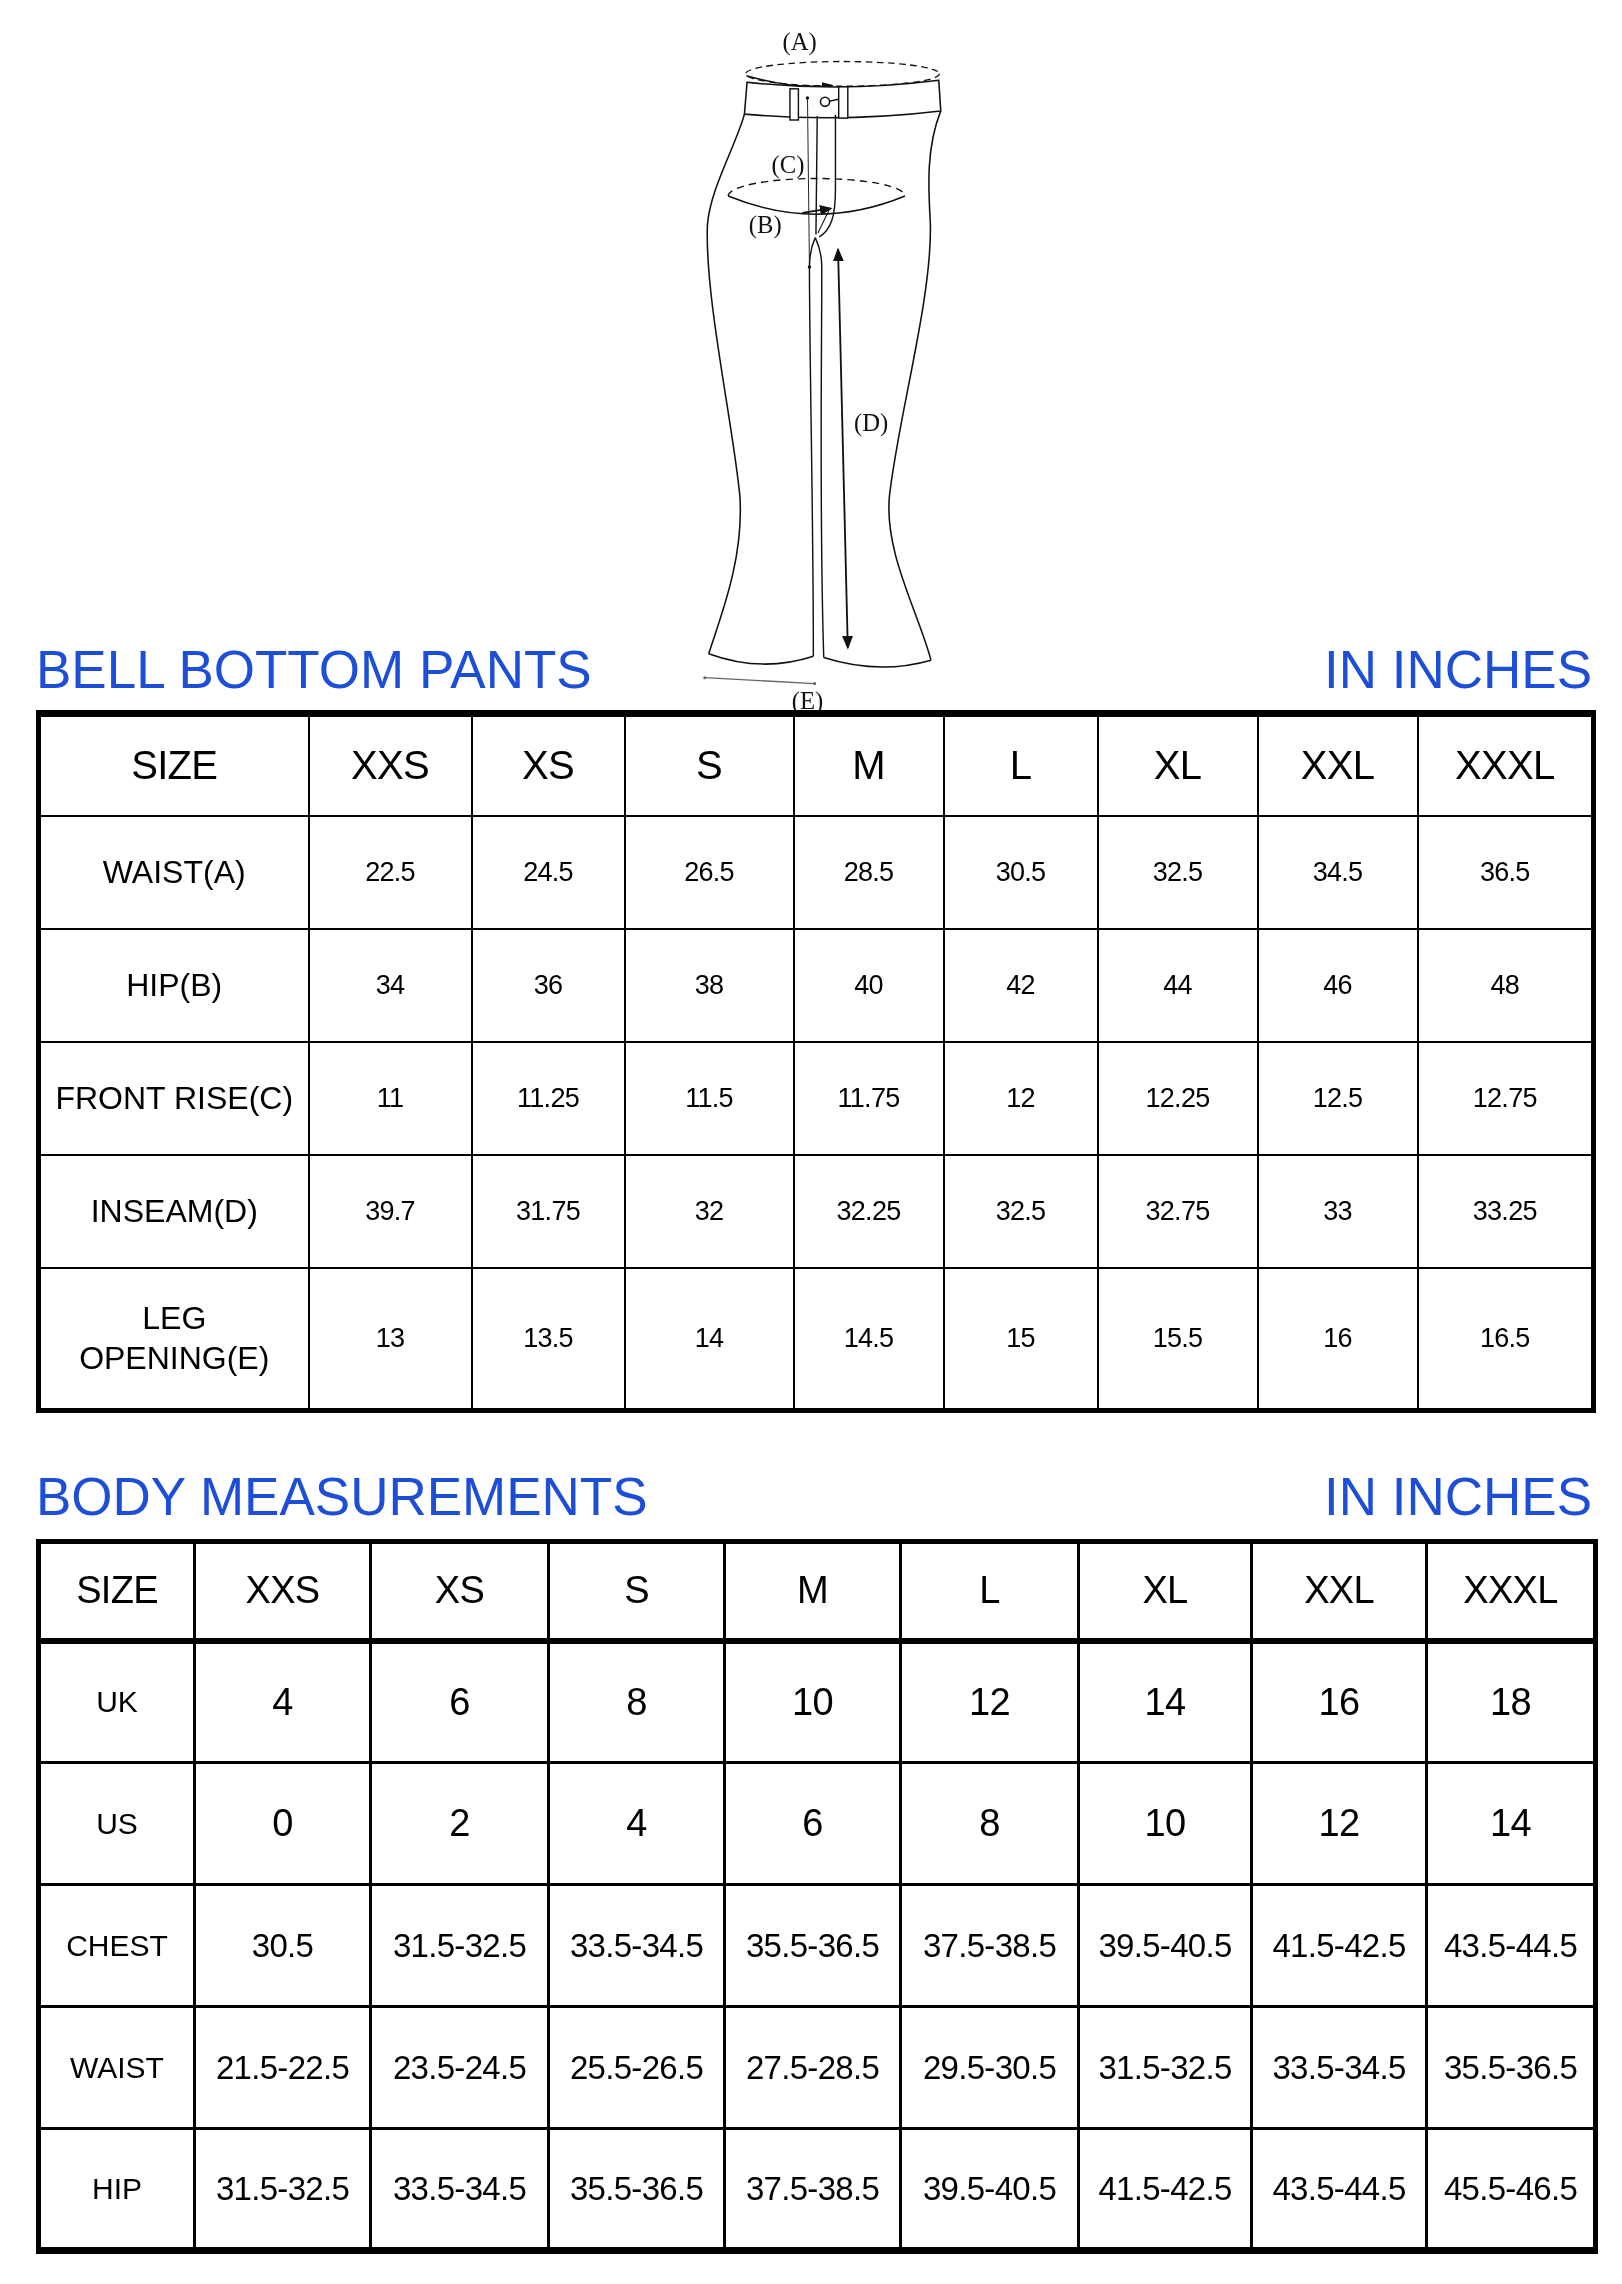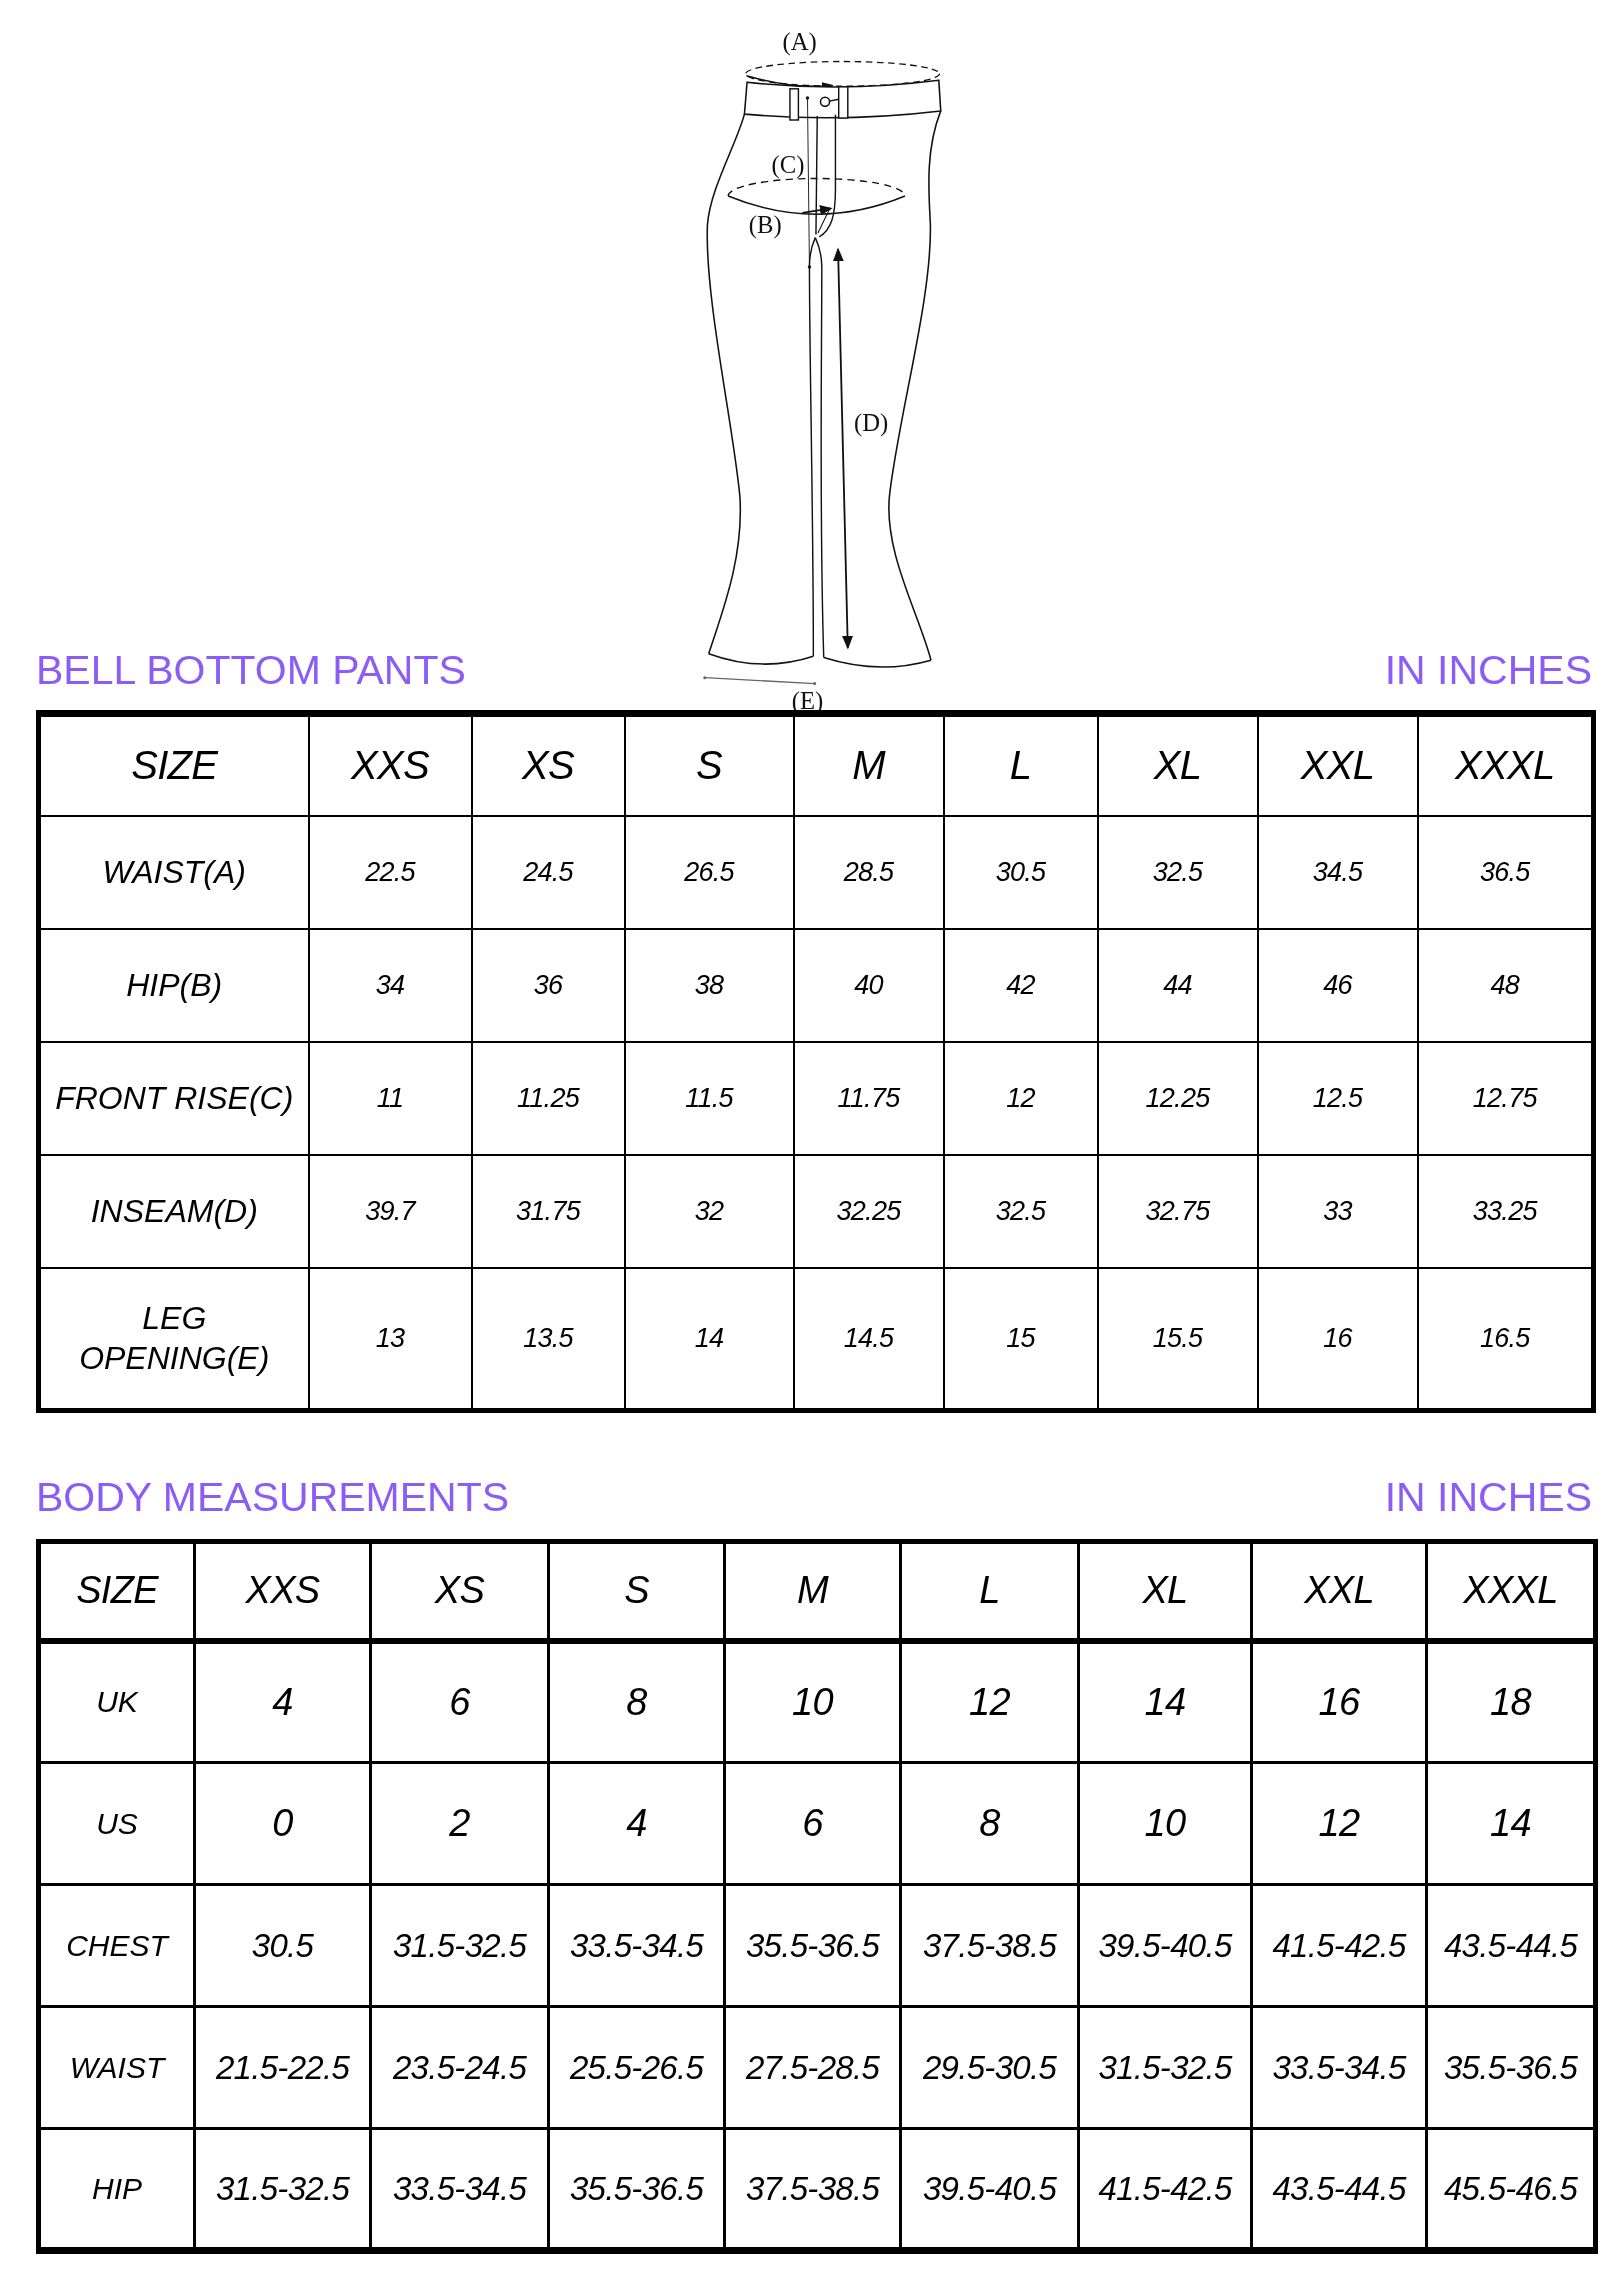--- a/index.html
+++ b/index.html
@@ -25,25 +25,25 @@
   }
 
   
   .caption-row {
     position: absolute; left: 36px; width: 1556px; height: 43px;
     display: flex; justify-content: space-between; align-items: flex-end;
   }
   .caption-row.first  { top: 648px; }
   .caption-row.second { top: 1475px; }
   .caption-title, .caption-unit {
-    font-size: 41px; line-height: 42px; letter-spacing: 0px; color: #8b5cf6;
+    font-size: 53px; line-height: 42px; letter-spacing: 0px; color: #1d4ed8;
   }
 
   
-  table { border-collapse: collapse; table-layout: fixed; background: #ffffff; font-style: italic; }
+  table { border-collapse: collapse; table-layout: fixed; background: #ffffff; }
   th, td { text-align: center; vertical-align: middle; padding: 0; overflow: hidden; }
 
   .t1 {
     position: absolute; left: 36px; top: 710px; width: 1556px;
     border: 5.2px solid #000; border-top-width: 7.2px;
   }
   .t1 th, .t1 td { border: 2px solid #000; }
   .t1 thead th { font-size: 40px; font-weight: normal; letter-spacing: -0.7px; }
   .t1 tbody th { font-size: 32px; font-weight: normal; white-space: pre-line; line-height: 1.25; }
   .t1 tbody td { font-size: 27px; letter-spacing: -0.7px; }

